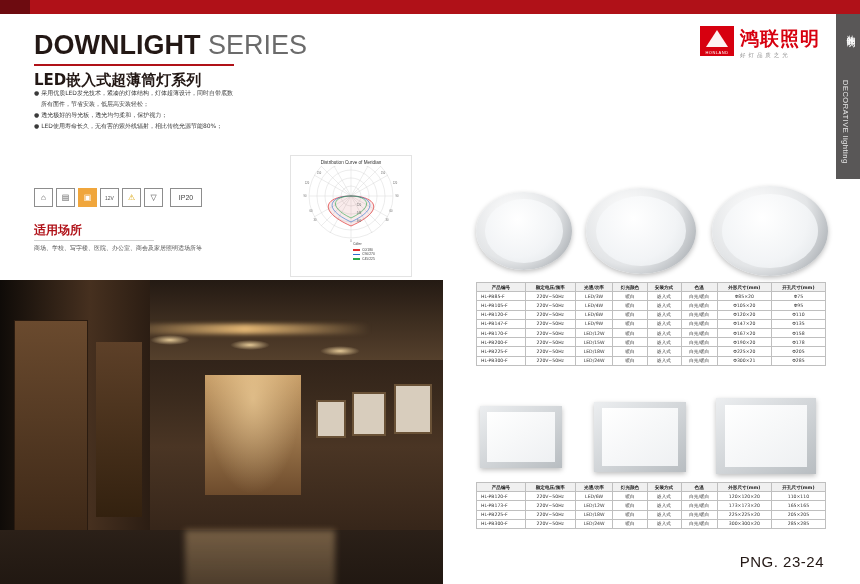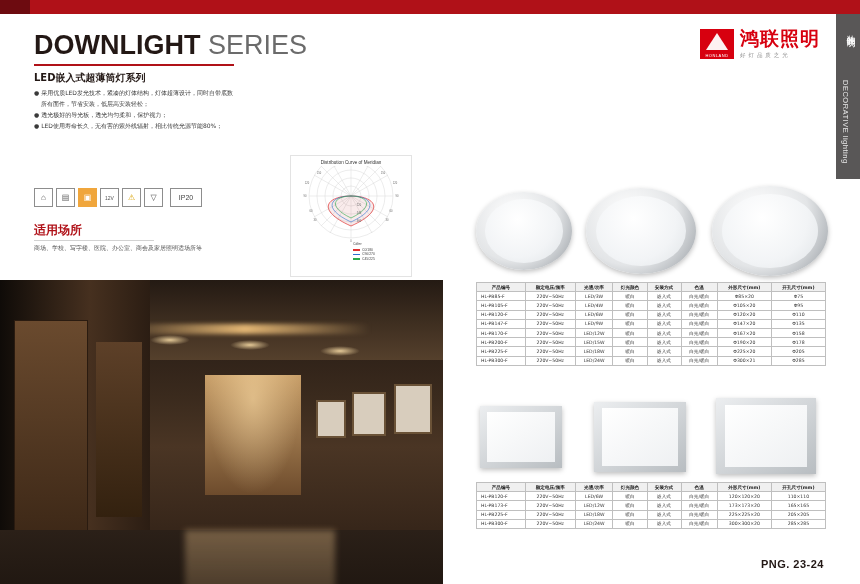--- a/index.html
+++ b/index.html
@@ -47,21 +47,21 @@
   }
   .hdr h1{
     margin:0;font-size:27px;font-weight:bold;color:#231815;letter-spacing:0px;
     font-family:"Liberation Sans", sans-serif;
   }
   .hdr h1 .light{font-weight:normal;color:#6b6b6b;}
   .hdr .rule{
     width:200px;height:2px;background:#b01118;margin:3px 0 5px 0;
   }
   .hdr h2{
-    margin:0;font-size:10px;font-weight:bold;color:#231815;
+    margin:0;font-size:15px;font-weight:bold;color:#231815;
     font-family:"DejaVu Sans", sans-serif;
   }
   .bullets{
     position:absolute;left:34px;top:88px;width:260px;
     font-size:6px;line-height:10px;color:#3a3a3a;
     font-family:"DejaVu Sans", sans-serif;
   }
   .bullets div{margin-bottom:1px;}
   .bullets .sub{padding-left:7px;}
   
@@ -150,21 +150,21 @@
     position:absolute;left:185px;top:250px;width:150px;height:130px;
     background:linear-gradient(180deg,rgba(255,210,150,.35),rgba(255,210,150,0));
     filter:blur(3px);
   }
   .ph-spot{
     position:absolute;width:40px;height:10px;border-radius:50%;
     background:radial-gradient(ellipse,rgba(255,226,170,.85),rgba(255,226,170,0) 70%);
   }
   
   .logo{
-    position:absolute;right:40px;top:26px;display:flex;align-items:flex-end;gap:6px;
+    position:absolute;right:40px;top:26px;display:flex;align-items:flex-start;gap:6px;
   }
   .logo-mark{
     width:34px;height:30px;background:#d7000f;position:relative;
   }
   .logo-mark:after{
     content:"";position:absolute;left:6px;top:4px;width:0;height:0;
     border-left:11px solid transparent;border-right:11px solid transparent;border-bottom:17px solid #fff;
     opacity:.95;
   }
   .logo-mark .hl{
@@ -207,21 +207,21 @@
     border:0.6px solid #bfbfbf;
     padding:1.6px 2px;
     text-align:center;
     white-space:nowrap;
   }
   table.spec th{background:#f0f0f0;font-weight:bold;color:#222;}
   table.spec td.lft{text-align:left;padding-left:4px;}
   #table-round{left:476px;top:282px;width:350px;}
   #table-square{left:476px;top:482px;width:350px;}
   .pagenum{
-    position:absolute;right:36px;bottom:14px;font-size:11px;font-weight:bold;color:#231815;
+    position:absolute;right:36px;bottom:14px;font-size:15px;font-weight:normal;color:#231815;
     letter-spacing:.5px;
   }
 </style>
 </head>
 <body>
 
 <div class="page">
 
   <div class="topbar"></div>
   <div class="topbar-dark"></div>

